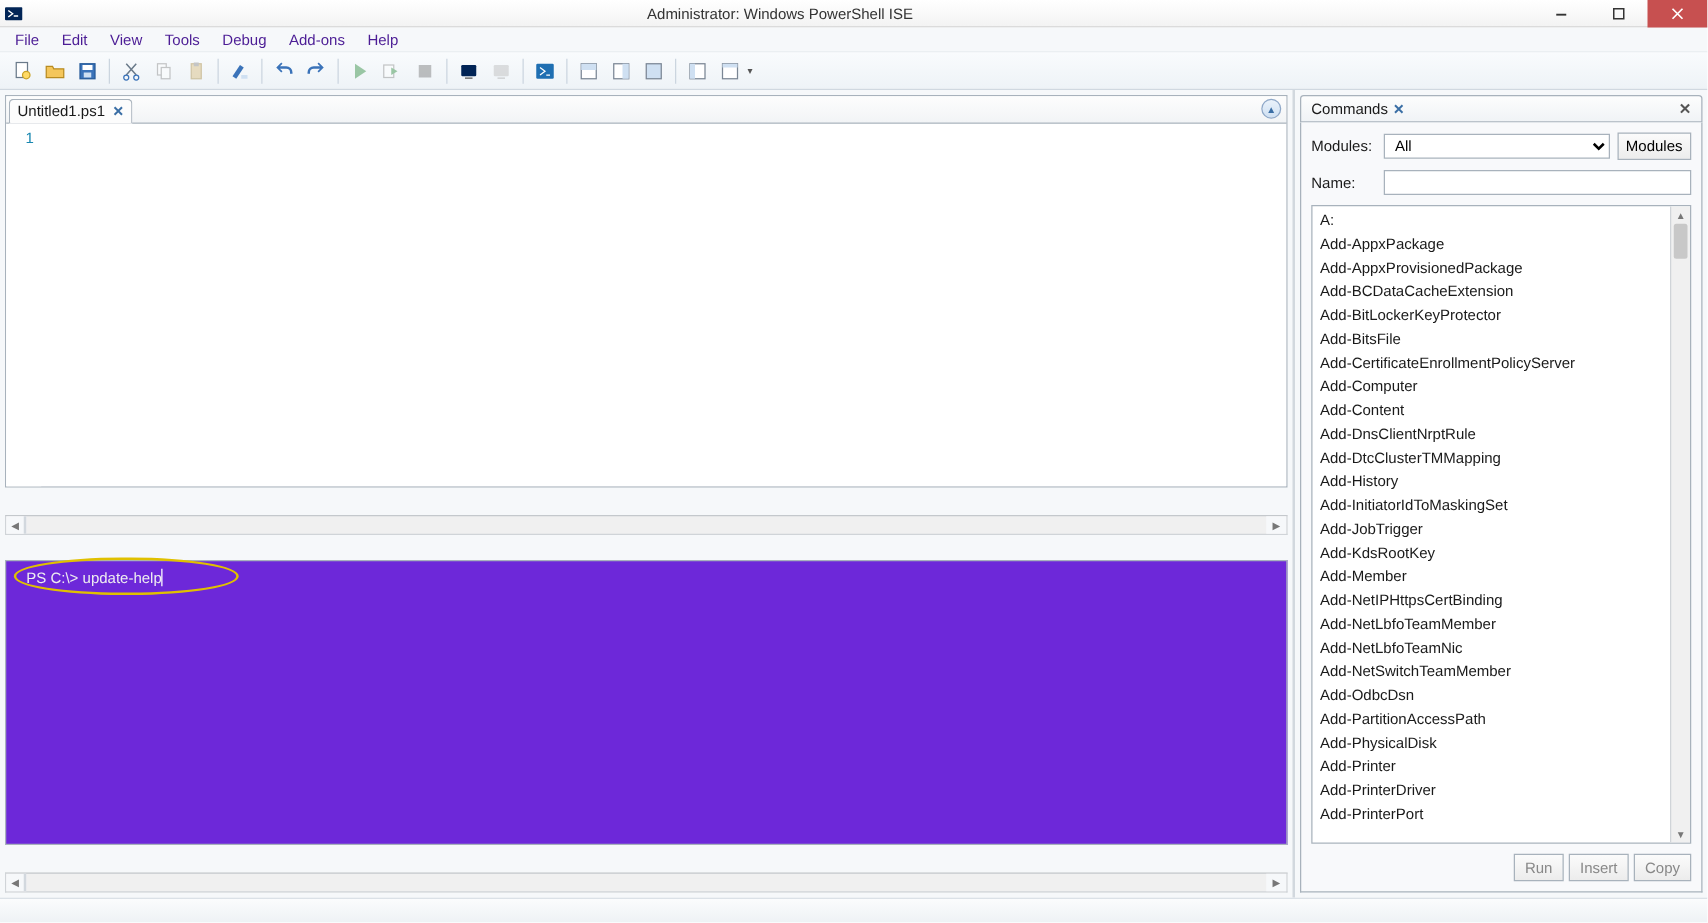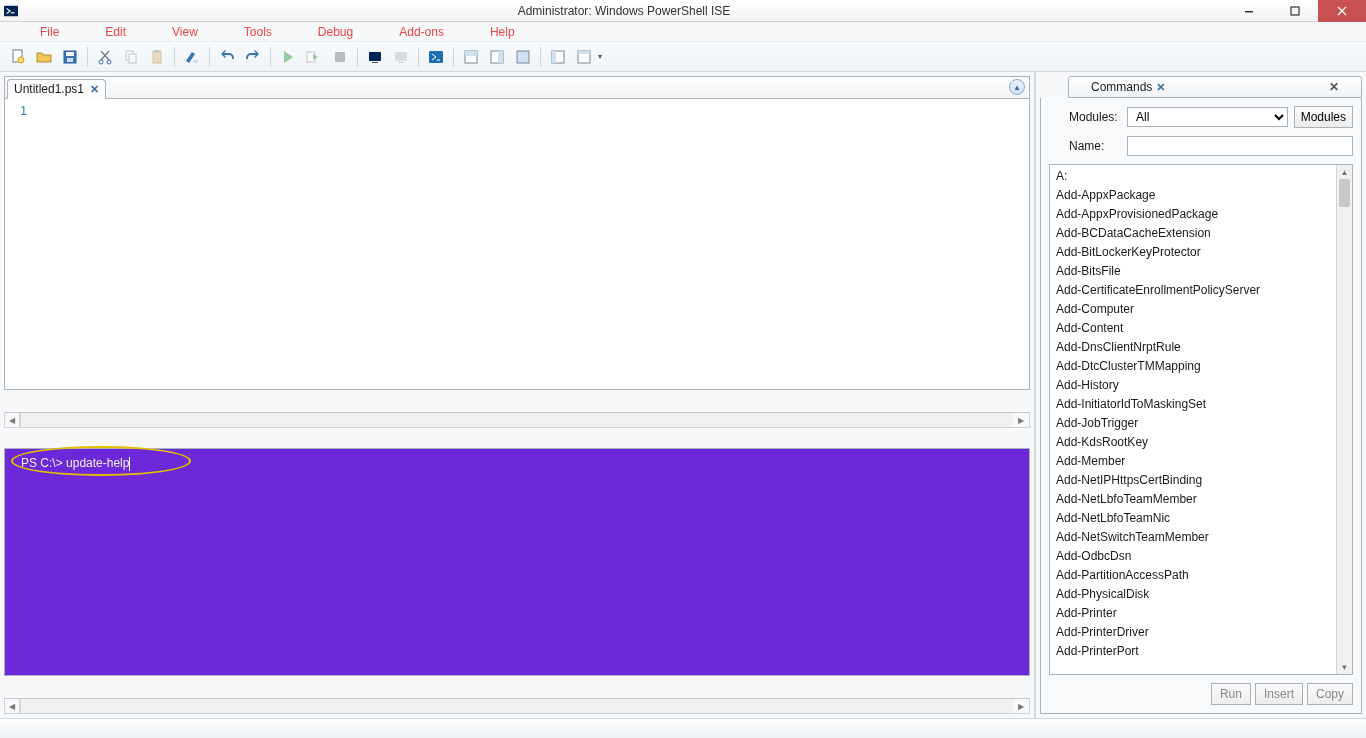--- a/index.html
+++ b/index.html
@@ -10,21 +10,21 @@
 .titlebar .app-icon { width: 22px; height: 22px; display: flex; align-items: center; justify-content: center; }
 .titlebar .app-icon svg { width: 14px; height: 14px; }
 .titlebar .title { flex: 1; text-align: center; color: #333; }
 .titlebar .winbtns { display: flex; height: 100%; }
 .titlebar .winbtn { width: 46px; height: 22px; display: flex; align-items: center; justify-content: center; color: #333; }
 .titlebar .winbtn.close { background: #c75050; color: #fff; width: 48px; }
 .titlebar .winbtn svg { width: 10px; height: 10px; }
 
 
 .menubar { height: 20px; background: #f6f8fa; display: flex; align-items: center; padding: 0 4px; gap: 2px; border-bottom: 1px solid #e8ecef; }
-.menubar .menuitem { padding: 2px 8px; color: #ef4444; margin-left: 28px; }
+.menubar .menuitem { padding: 2px 8px; color: #4c1d95; }
 
 
 .toolbar { height: 30px; background: linear-gradient(#f9fbfd, #eef3f7); border-bottom: 1px solid #d0d8e0; display: flex; align-items: center; padding: 0 6px; gap: 2px; }
 .toolbar .tbtn { width: 24px; height: 24px; display: flex; align-items: center; justify-content: center; border-radius: 2px; }
 .toolbar .tbtn.disabled { opacity: 0.45; }
 .toolbar .sep { width: 1px; height: 20px; background: #cbd5df; margin: 0 3px; }
 .toolbar .tbtn svg { width: 16px; height: 16px; }
 .toolbar .overflow { width: 8px; font-size: 8px; color: #555; }
 
 
@@ -47,27 +47,27 @@
 .hscroll .harrow.left { left: 0; }
 .hscroll .harrow.right { right: 0; }
 
 
 .console-box { flex: 1; background: #6d28d9; border: 1px solid #a8b2bc; padding: 6px 16px; font-family: "Lucida Console", Consolas, monospace; font-size: 13px; color: #eeedf0; position: relative; }
 .console-line { white-space: pre; }
 .console-cursor { display: inline-block; width: 1px; height: 14px; background: #fff; vertical-align: middle; }
 .highlight-ellipse { position: absolute; left: 6px; top: -3px; width: 180px; height: 30px; border: 2px solid #e0c000; border-radius: 50%/52%; pointer-events: none; }
 
 
-.panel-header { height: 22px; border: 1px solid #a8b2bc; background: linear-gradient(#fdfdfd,#f0f3f6); display: flex; align-items: center; padding: 0 22px; border-radius: 3px 3px 0 0; margin-left: 28px; }
+.panel-header { height: 22px; border: 1px solid #a8b2bc; background: linear-gradient(#fdfdfd,#f0f3f6); display: flex; align-items: center; padding: 0 8px; border-radius: 3px 3px 0 0; }
 .panel-header .ptitle { color: #1a1a1a; }
 .panel-header .pclose { margin-left: 4px; color: #3a6ea5; font-weight: bold; font-size: 11px; }
 .panel-header .pclose2 { margin-left: auto; color: #555; font-weight: bold; font-size: 12px; }
 .panel-body { flex: 1; border: 1px solid #a8b2bc; border-top: none; background: #f8f9fb; padding: 8px; display: flex; flex-direction: column; gap: 8px; }
 .panel-row { display: flex; align-items: center; gap: 6px; }
-.panel-row label { width: 52px; color: #1a1a1a; margin-left: 20px; }
+.panel-row label { width: 52px; color: #1a1a1a; }
 .panel-row select, .panel-row input[type=text] { flex: 1; height: 20px; border: 1px solid #a8b2bc; background: #fff; padding: 0 4px; font-size: 12px; }
 .panel-row button { height: 22px; border: 1px solid #a8b2bc; background: linear-gradient(#fbfbfb,#ececec); padding: 0 6px; font-size: 12px; }
 .cmdlist-wrap { flex: 1; border: 1px solid #a8b2bc; background: #fff; overflow: hidden; display: flex; position: relative; }
 .cmdlist { flex: 1; overflow-y: auto; padding: 2px 0; }
 .cmdlist .cmd { padding: 1px 6px; color: #1a1a1a; font-size: 12px; line-height: 17px; white-space: nowrap; }
 .cmdlist-wrap .vscroll { width: 16px; background: #f0f0f0; border-left: 1px solid #d0d4d8; position: relative; }
 .cmdlist-wrap .vthumb { position: absolute; top: 14px; left: 2px; right: 2px; height: 28px; background: #c8c8c8; border-radius: 2px; }
 .cmdlist-wrap .varrow { position: absolute; left: 0; right: 0; height: 12px; display:flex; align-items:center; justify-content:center; font-size:8px; color:#777; }
 .cmdlist-wrap .varrow.up { top: 1px; }
 .cmdlist-wrap .varrow.down { bottom: 1px; }

